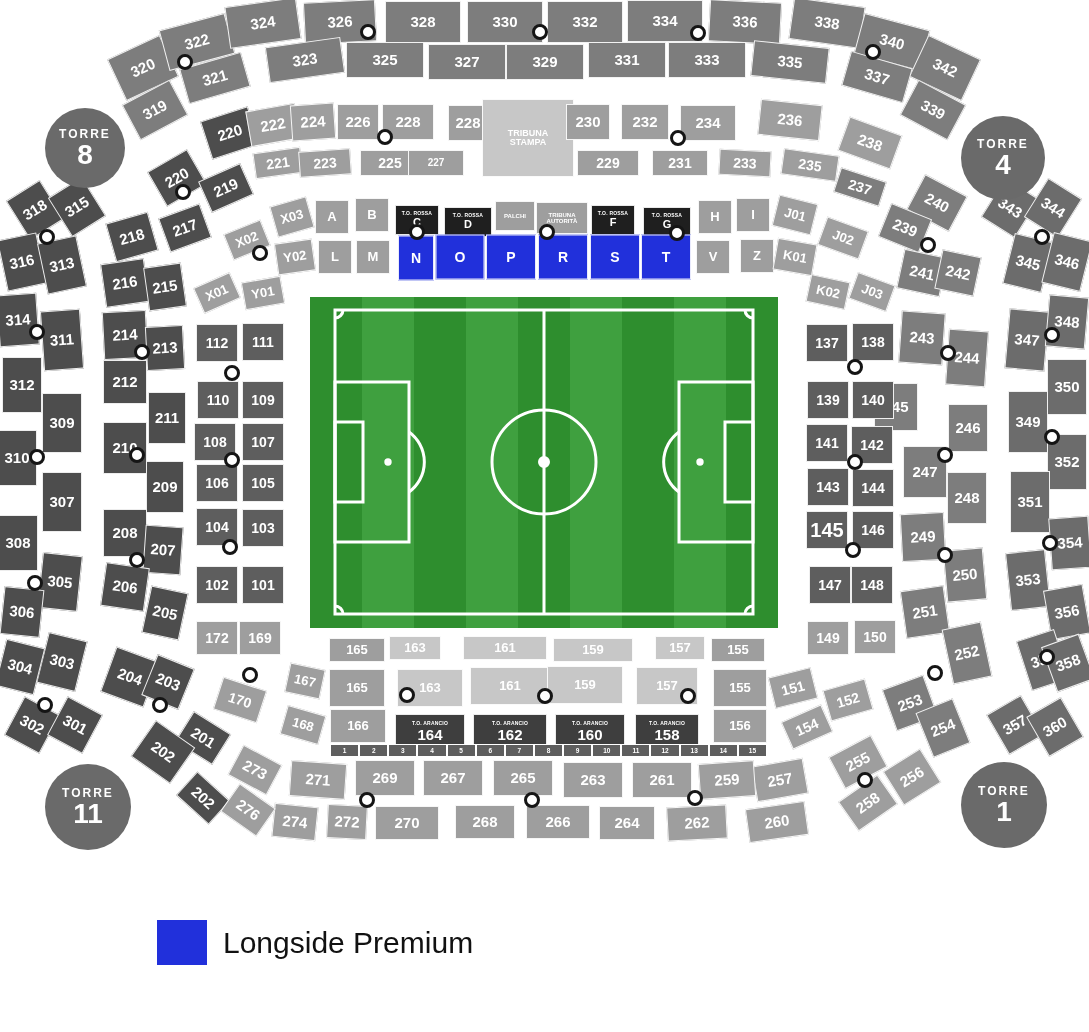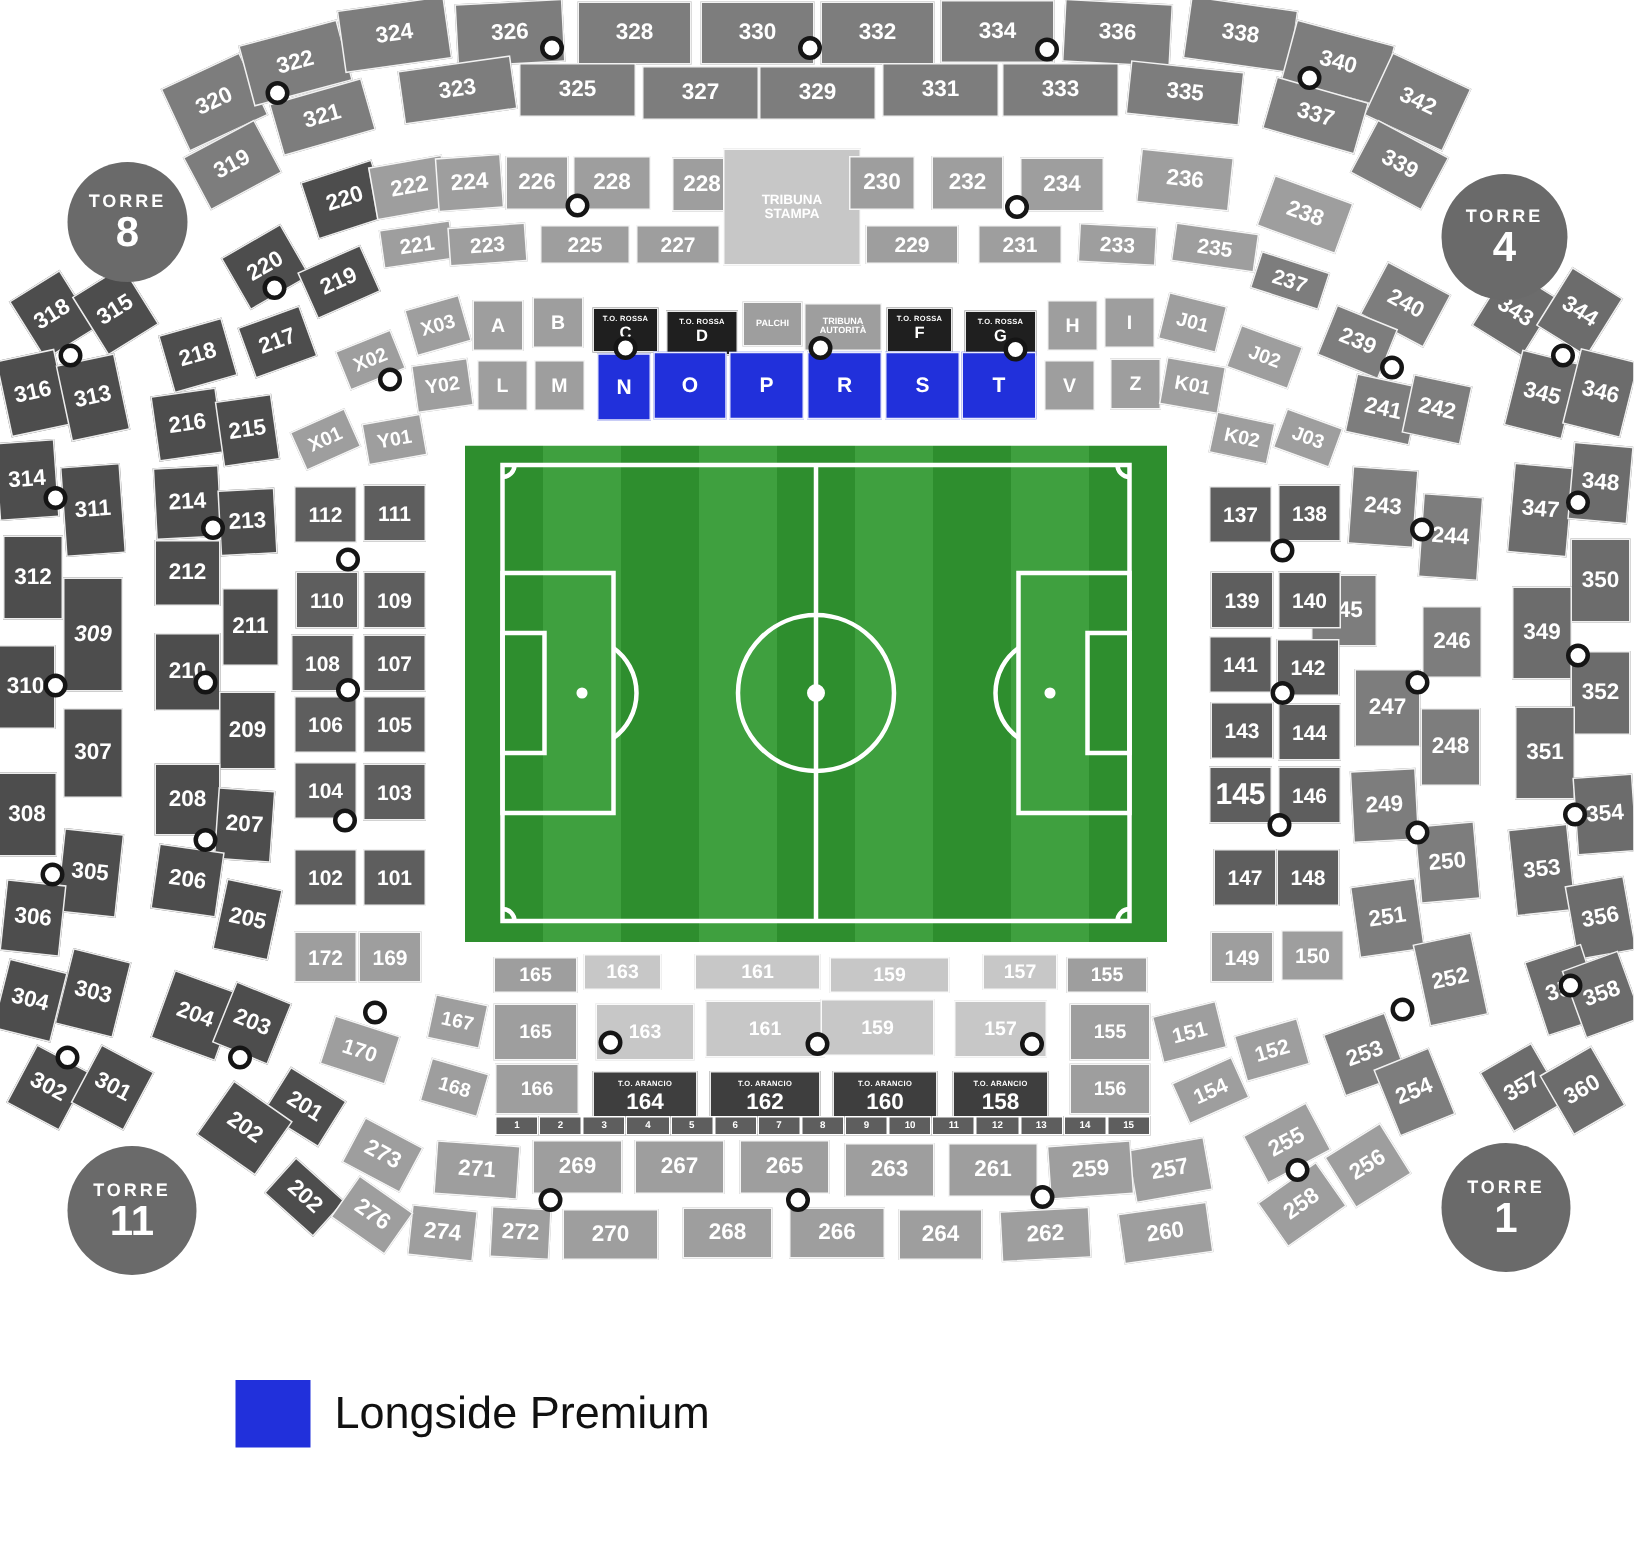--- a/index.html
+++ b/index.html
@@ -151,21 +151,21 @@
     </div>
     <div class="sec dk" style="left: 18px; top: 320px; width: 40px; height: 52px; transform: translate(-50%, -50%) rotate(-4deg);">
       <span>314</span>
     </div>
     <div class="sec dk" style="left: 62px; top: 340px; width: 40px; height: 60px; transform: translate(-50%, -50%) rotate(-4deg);">
       <span>311</span>
     </div>
     <div class="sec dk" style="left: 22px; top: 385px; width: 40px; height: 56px; transform: translate(-50%, -50%) rotate(0deg);">
       <span>312</span>
     </div>
-    <div class="sec dk" style="left: 62px; top: 423px; width: 40px; height: 76px; transform: translate(-50%, -50%) rotate(0deg); font-style: italic;">
+    <div class="sec dk" style="left: 62px; top: 423px; width: 40px; height: 60px; transform: translate(-50%, -50%) rotate(0deg);">
       <span>309</span>
     </div>
     <div class="sec dk" style="left: 17px; top: 458px; width: 40px; height: 56px; transform: translate(-50%, -50%) rotate(0deg);">
       <span>310</span>
     </div>
     <div class="sec dk" style="left: 62px; top: 502px; width: 40px; height: 60px; transform: translate(-50%, -50%) rotate(0deg);">
       <span>307</span>
     </div>
     <div class="sec dk" style="left: 18px; top: 543px; width: 40px; height: 56px; transform: translate(-50%, -50%) rotate(0deg);">
       <span>308</span>
@@ -284,21 +284,21 @@
     </div>
     <div class="sec lt" style="left: 278px; top: 163px; width: 48px; height: 26px; transform: translate(-50%, -50%) rotate(-8deg); font-size: 14px;">
       <span>221</span>
     </div>
     <div class="sec lt" style="left: 325px; top: 163px; width: 52px; height: 26px; transform: translate(-50%, -50%) rotate(-4deg); font-size: 14px;">
       <span>223</span>
     </div>
     <div class="sec lt" style="left: 390px; top: 163px; width: 60px; height: 26px; transform: translate(-50%, -50%) rotate(0deg); font-size: 14px;">
       <span>225</span>
     </div>
-    <div class="sec lt" style="left: 452px; top: 163px; width: 56px; height: 26px; transform: translate(-50%, -50%) rotate(0deg); font-size: 14px;">
+    <div class="sec lt" style="left: 436px; top: 163px; width: 56px; height: 26px; transform: translate(-50%, -50%) rotate(0deg); font-size: 10px;">
       <span>227</span>
     </div>
     <div class="sec lt" style="left: 608px; top: 163px; width: 62px; height: 26px; transform: translate(-50%, -50%) rotate(0deg); font-size: 14px; text-align: right;">
       <span>229</span>
     </div>
     <div class="sec lt" style="left: 680px; top: 163px; width: 56px; height: 26px; transform: translate(-50%, -50%) rotate(0deg); font-size: 14px;">
       <span>231</span>
     </div>
     <div class="sec lt" style="left: 745px; top: 163px; width: 52px; height: 26px; transform: translate(-50%, -50%) rotate(3deg); font-size: 14px;">
       <span>233</span>

